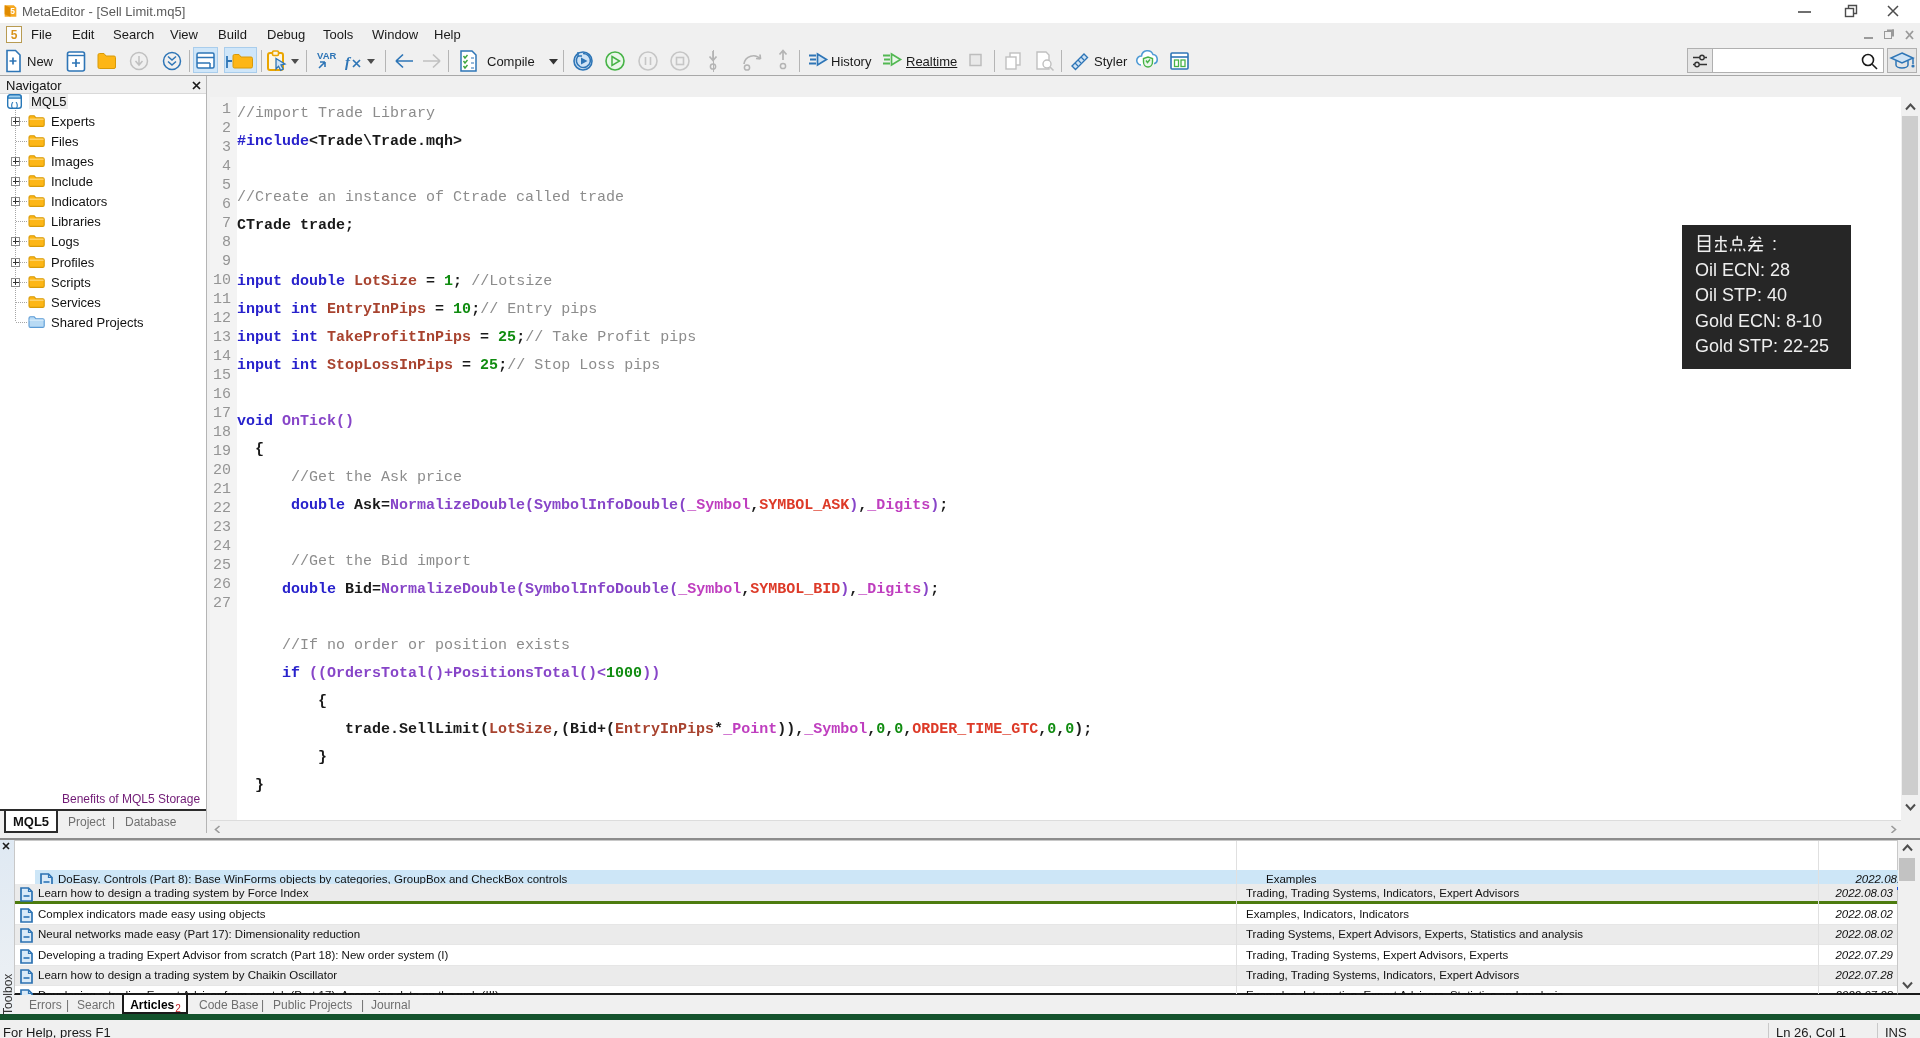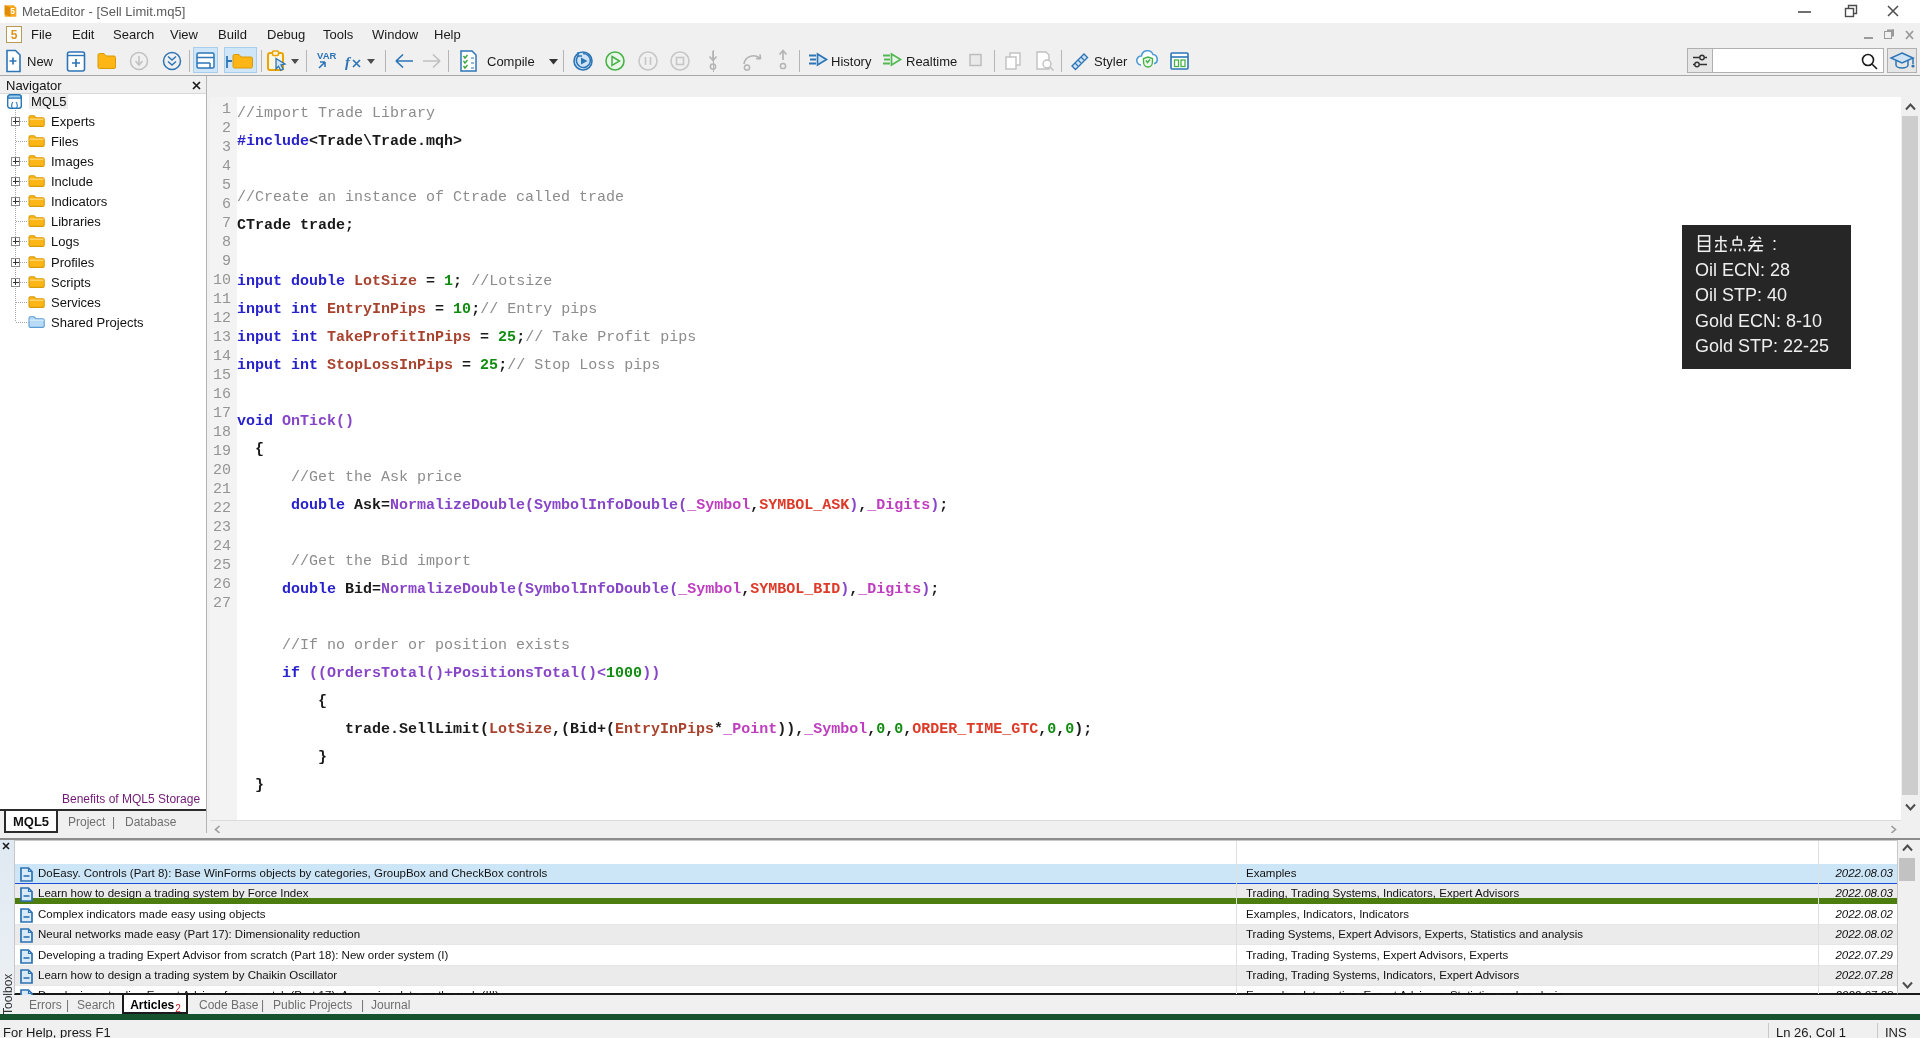--- a/index.html
+++ b/index.html
@@ -219,21 +219,21 @@
       <path d="M1146 14.5 l1.5 2 2.5-3" fill="none" stroke="#47b347" stroke-width="1.4"></path>
 
       <rect x="1171" y="7" width="17" height="16" rx="1" fill="#fff" stroke="#2e75b6" stroke-width="1.6"></rect>
       <path d="M1171 11 h17" stroke="#2e75b6" stroke-width="1.6"></path>
       <rect x="1174.5" y="14" width="4" height="6.5" fill="none" stroke="#47b347" stroke-width="1.3"></rect>
       <rect x="1181" y="14" width="4" height="6.5" fill="none" stroke="#47b347" stroke-width="1.3"></rect>
     </svg>
     <span class="tlabel" style="left:27px;">New</span>
     <span class="tlabel" style="left:487px;">Compile</span>
     <span class="tlabel" style="left:831px;">History</span>
-    <span class="tlabel" style="left:906px;">Realtime</span>
+    <span class="tlabel" style="left:906px;text-decoration:underline;">Realtime</span>
     <span class="tlabel" style="left:1094px;">Styler</span>
 
     <div class="abs" style="left:1687px;top:2px;width:26px;height:25px;background:#e6e6e6;border:1px solid #b0b0b0;">
       <svg width="24" height="23" viewBox="0 0 24 23">
         <path d="M5 8.5 h14 M5 15.5 h14" stroke="#333" stroke-width="1.5"></path>
         <circle cx="14" cy="8.5" r="2.2" fill="#e6e6e6" stroke="#333" stroke-width="1.4"></circle>
         <circle cx="9" cy="15.5" r="2.2" fill="#e6e6e6" stroke="#333" stroke-width="1.4"></circle>
       </svg>
     </div>
     <div class="abs" style="left:1712px;top:2px;width:172px;height:25px;background:#fff;border:1px solid #b0b0b0;">
@@ -446,31 +446,31 @@
       </svg><span style="position:relative;top:0px;left:-3px;">:</span>
     </div>
     <div style="top:34.5px;">Oil ECN: 28</div>
     <div style="top:60px;">Oil STP: 40</div>
     <div style="top:85.5px;">Gold ECN: 8-10</div>
     <div style="top:111px;">Gold STP: 22-25</div>
   </div>
   <div id="toolbox" class="abs">
     <div id="tbstrip" class="abs"></div>
     <div id="tbtable" class="abs">
-      <div class="trow sel" style="top:23.0px;border-bottom:1px solid #1d4ed8;">
+      <div class="trow sel" style="top:29px;border-bottom:3px solid #1d4ed8;margin-left:20px;">
           <svg style="position:absolute;left:5px;top:3px;" width="13" height="15" viewBox="0 0 13 15">
             <path d="M1 1 H8.5 L12 4.5 V14 H1 Z" fill="#d9eaf8" stroke="#2c72b2" stroke-width="1.7"></path>
             <path d="M8.5 1 V4.5 H12" fill="none" stroke="#2e75b6" stroke-width="1.2"></path>
             <path d="M3.5 9 H9.5" stroke="#2e75b6" stroke-width="1.6"></path>
           </svg>
           <span class="nm">DoEasy. Controls (Part 8): Base WinForms objects by categories, GroupBox and CheckBox controls</span>
           <span class="cat">Examples</span>
           <span class="dt">2022.08.03</span>
         </div>
-      <div class="trow gray" style="top:43.4px;border-bottom:6px solid #4d7c0f;">
+      <div class="trow gray" style="top:43.4px;border-bottom:3px solid #4d7c0f;">
           <svg style="position:absolute;left:5px;top:3px;" width="13" height="15" viewBox="0 0 13 15">
             <path d="M1 1 H8.5 L12 4.5 V14 H1 Z" fill="#d9eaf8" stroke="#2c72b2" stroke-width="1.7"></path>
             <path d="M8.5 1 V4.5 H12" fill="none" stroke="#2e75b6" stroke-width="1.2"></path>
             <path d="M3.5 9 H9.5" stroke="#2e75b6" stroke-width="1.6"></path>
           </svg>
           <span class="nm">Learn how to design a trading system by Force Index</span>
           <span class="cat">Trading, Trading Systems, Indicators, Expert Advisors</span>
           <span class="dt">2022.08.03</span>
         </div>
       <div class="trow" style="top:63.8px;border-bottom:1px solid #e6e6e6;">

